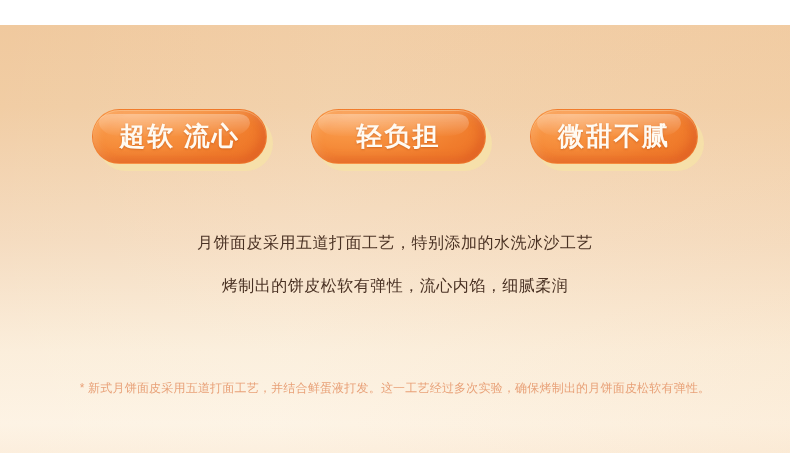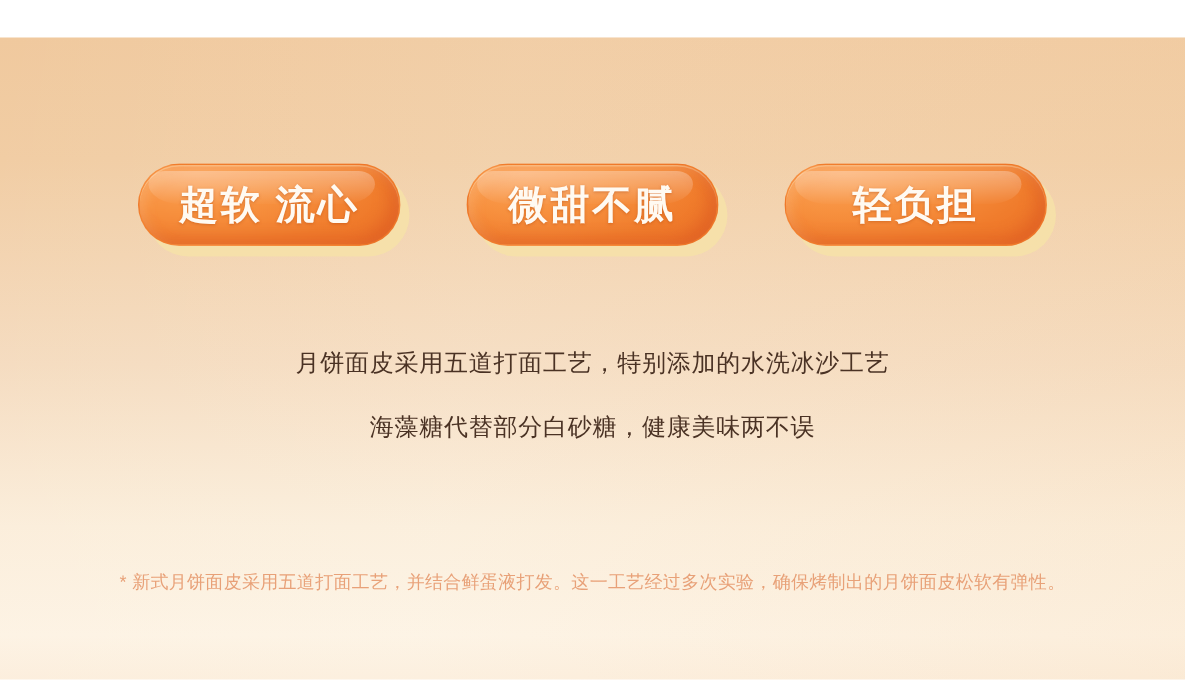--- a/index.html
+++ b/index.html
@@ -145,30 +145,30 @@
 </style>
 </head>
 <body>
 
 <div id="promo-panel">
 
   <div class="badge-row">
     <div class="badge badge-0">
       <span class="badge-label">超软 流心</span>
     </div>
+    <div class="badge badge-2">
+      <span class="badge-label">轻负担</span>
+    </div>
     <div class="badge badge-1">
       <span class="badge-label">微甜不腻</span>
-    </div>
-    <div class="badge badge-2">
-      <span class="badge-label">轻负担</span>
     </div>
   </div>
 
   <div class="body-copy">
     <div class="body-line">月饼面皮采用五道打面工艺，特别添加的水洗冰沙工艺</div>
-    <div class="body-line">海藻糖代替部分白砂糖，健康美味两不误</div>
+    <div class="body-line">烤制出的饼皮松软有弹性，流心内馅，细腻柔润</div>
   </div>
 
   <div class="footnote">
     <div class="footnote-text">* 新式月饼面皮采用五道打面工艺，并结合鲜蛋液打发。这一工艺经过多次实验，确保烤制出的月饼面皮松软有弹性。</div>
   </div>
 
 </div>
 
 </body></html>

